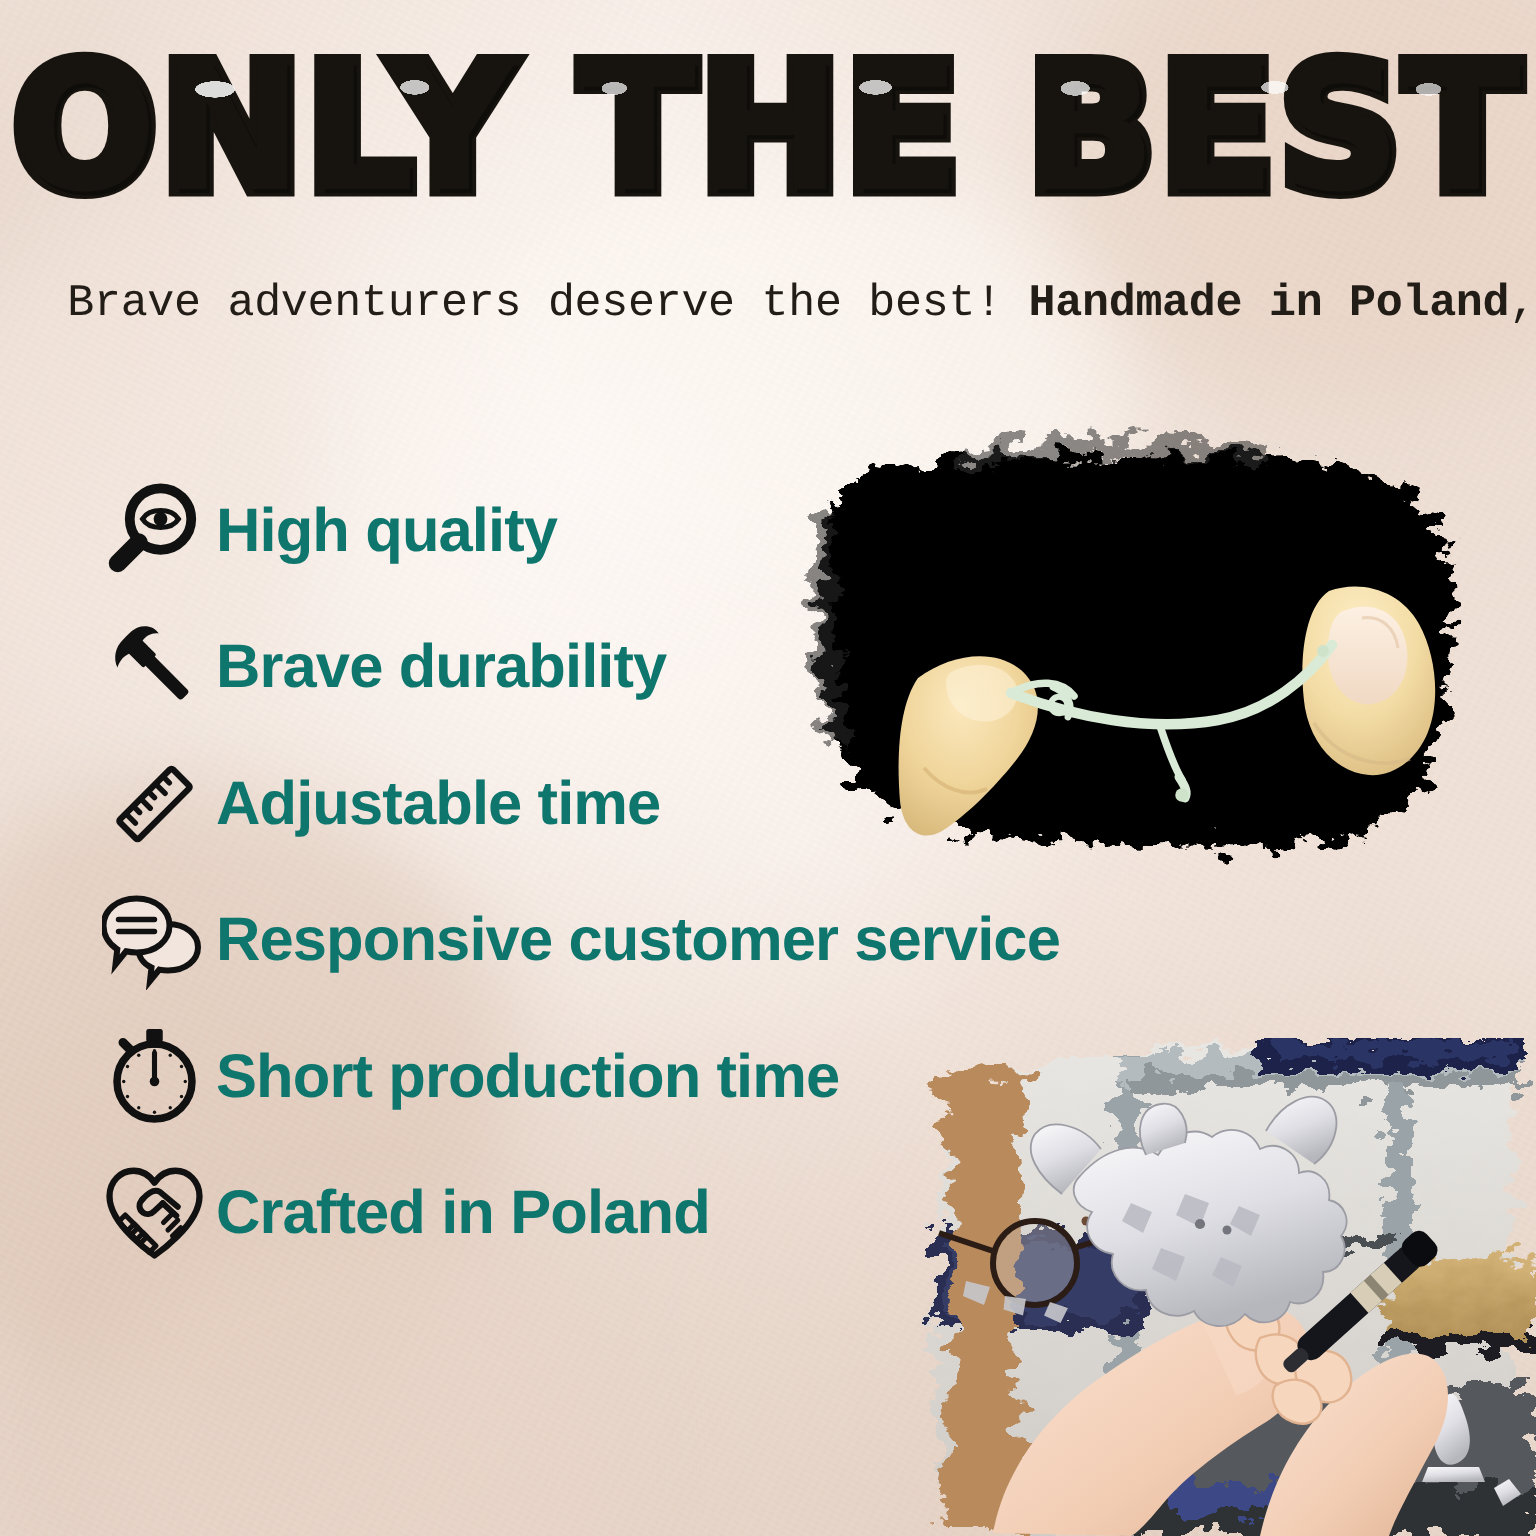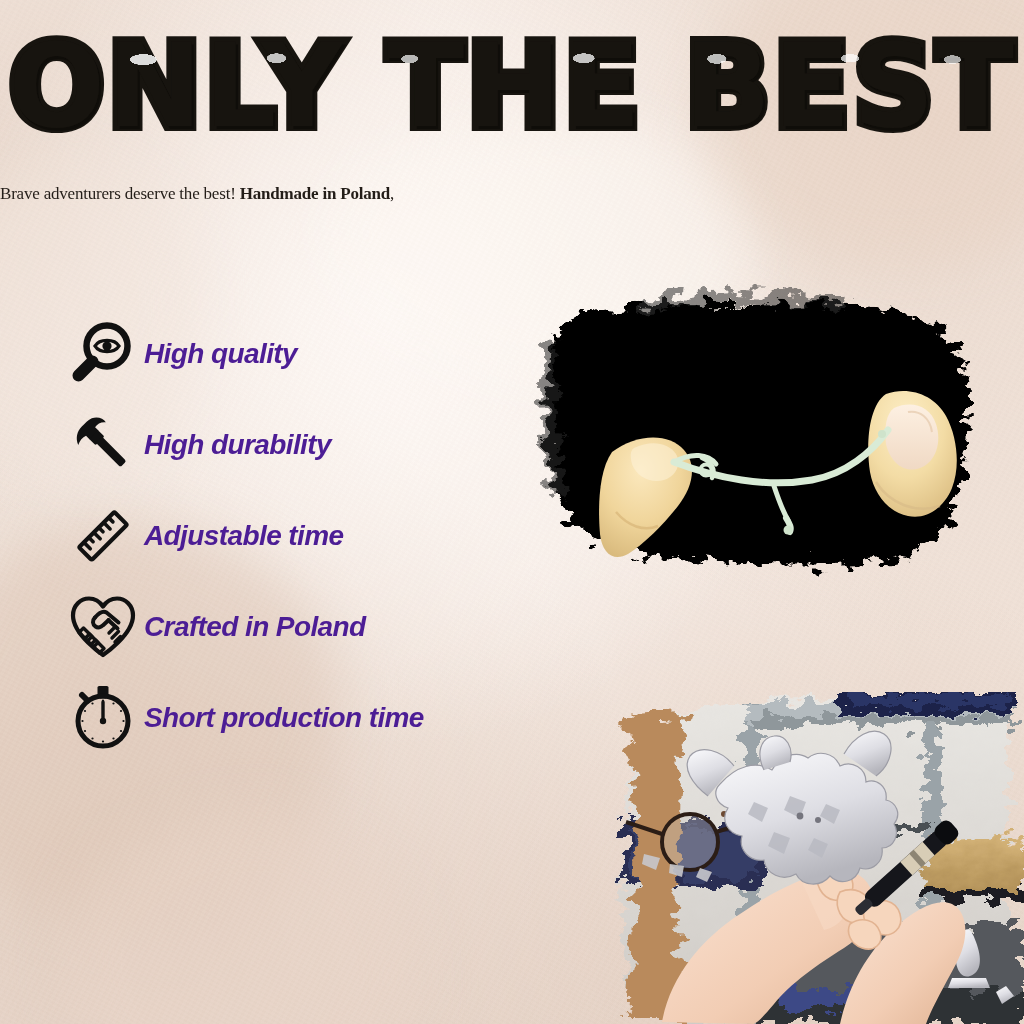--- a/index.html
+++ b/index.html
@@ -93,23 +93,23 @@
       radial-gradient(ellipse 15px 7px at 83% 36%, rgba(255,255,255,0.70) 0 60%, rgba(255,255,255,0) 61%),
       radial-gradient(ellipse 14px 7px at 93% 40%, rgba(255,255,255,0.66) 0 60%, rgba(255,255,255,0) 61%);
     mix-blend-mode: screen;
   }
 
   
   .subtitle {
     position: absolute;
     left: 0; right: 0;
     top: 182px;
-    text-align: left;
-    font-family: Liberation Serif, serif;
-    font-size: 17px;
+    text-align: right;
+    font-family: Liberation Mono, monospace;
+    font-size: 30px;
     line-height: 1.42;
     color: #231d18;
     letter-spacing: -0.2px;
   }
   .subtitle .strong { font-weight: bold; }
 
   
   .features {
     position: absolute;
     left: 62px;
@@ -126,25 +126,24 @@
     min-width: 82px;
     height: 74px;
     display: flex;
     align-items: center;
     justify-content: center;
   }
   .feature-icon svg { display: block; }
   .feature-label {
     font-family: "Liberation Sans", sans-serif;
     font-weight: bold;
-    font-size: 28px;
+    font-size: 41px;
     letter-spacing: -0.6px;
-    color: #4c1d95;
+    color: #0f766e;
     white-space: nowrap;
-    font-style: italic;
   }
 
   
   .photo {
     position: absolute;
     overflow: hidden;
   }
 
   
   #photo-top {
@@ -206,21 +205,21 @@
     <div class="feature-row">
       <span class="feature-icon">
         <svg width="66" height="66" viewBox="0 0 66 66">
           <g fill="#111" transform="rotate(-45 33 33)">
             <path d="M31 5 C24 5, 18 9, 15.5 15.5 C19.5 13.5, 24 13, 27.5 14.5 L27.5 20 L40 20 L40 14.8 C44 14, 48.5 15.5, 51 19 C52.5 14, 49 8.5, 44 6.2 C40.5 4.6, 35.5 5, 31 5 Z"></path>
             <rect x="27.5" y="19" width="12.5" height="9" rx="1.4"></rect>
             <rect x="29.6" y="26" width="8.6" height="35" rx="2.4"></rect>
           </g>
         </svg>
       </span>
-      <span class="feature-label">High durability</span>
+      <span class="feature-label">Brave durability</span>
     </div>
 
     <div class="feature-row">
       <span class="feature-icon">
         <svg width="66" height="66" viewBox="0 0 66 66">
           <g transform="rotate(-45 33 33)">
             <rect x="8" y="24" width="50" height="18" fill="none" stroke="#111" stroke-width="4.2" rx="1.5"></rect>
             <g stroke="#111" stroke-width="3.6" stroke-linecap="round">
               <path d="M15 24 L15 33"></path>
               <path d="M22 24 L22 30"></path>
@@ -228,41 +227,32 @@
               <path d="M36 24 L36 30"></path>
               <path d="M43 24 L43 33"></path>
               <path d="M50 24 L50 30"></path>
             </g>
           </g>
         </svg>
       </span>
       <span class="feature-label">Adjustable time</span>
     </div>
 
-
     <div class="feature-row">
       <span class="feature-icon">
-        <svg width="70" height="68" viewBox="0 0 70 68">
-          <path d="M35 62 C35 62, 5 42, 5 22.5 C5 12.5, 12.5 5.5, 21 5.5 C27 5.5, 32 9, 35 13.5 C38 9, 43 5.5, 49 5.5 C57.5 5.5, 65 12.5, 65 22.5 C65 42, 35 62, 35 62 Z" fill="none" stroke="#111" stroke-width="4.2" stroke-linejoin="round"></path>
-          <path d="M27 24.5 C30.5 20.5, 35 17.5, 38.5 19.5 L50.5 29.5" fill="none" stroke="#111" stroke-width="4" stroke-linecap="round" stroke-linejoin="round"></path>
-          <path d="M27 24.5 C24 27.5, 24.5 31.5, 27.5 33.5 C30 35.2, 33 34.2, 34.8 32.4 L40.5 27.2" fill="none" stroke="#111" stroke-width="4" stroke-linecap="round" stroke-linejoin="round"></path>
-          <path d="M40.5 27.2 L49.5 35.5" fill="none" stroke="#111" stroke-width="4" stroke-linecap="round"></path>
-          <g fill="none" stroke="#111" stroke-width="3.4" stroke-linejoin="round">
-            <path d="M15.5 35 L24 43.5 L19.5 48 L11 39.5 Z"></path>
-            <path d="M21.5 41 L30 49.5 L25.5 54 L17 45.5 Z"></path>
-            <path d="M27.5 47 L36 55.5 L31.5 60 L23 51.5 Z"></path>
-          </g>
-          <g fill="none" stroke="#111" stroke-width="3.4" stroke-linecap="round">
-            <path d="M47.5 33.5 L41 40"></path>
-            <path d="M50.5 38.5 L44 45"></path>
-            <path d="M52.5 43.5 L47 49"></path>
+        <svg width="70" height="66" viewBox="0 0 70 66">
+          <path d="M44 22 C56 22, 64 29, 64 37.5 C64 46, 56 53, 44 53 C42 53, 40 52.8, 38.2 52.4 L32 60 L33 51 C27.5 48.5, 24 43.4, 24 37.5 C24 29, 32 22, 44 22 Z" fill="#f2e5dd" stroke="#111" stroke-width="4"></path>
+          <path d="M23 5 C36 5, 45 13, 45 23 C45 33, 36 41, 23 41 C20.5 41, 18.2 40.7, 16 40.2 L9 49 L10.2 38.8 C5 35.5, 1 29.8, 1 23 C1 13, 10 5, 23 5 Z" fill="#f2e5dd" stroke="#111" stroke-width="4"></path>
+          <g stroke="#111" stroke-width="3.6" stroke-linecap="round">
+            <path d="M11 19 L35 19"></path>
+            <path d="M11 27 L35 27"></path>
           </g>
         </svg>
       </span>
-      <span class="feature-label">Crafted in Poland</span>
+      <span class="feature-label">Responsive customer service</span>
     </div>
 
     <div class="feature-row">
       <span class="feature-icon">
         <svg width="66" height="70" viewBox="0 0 66 70">
           <circle cx="33" cy="38" r="25" fill="none" stroke="#111" stroke-width="5"></circle>
           <rect x="27.5" y="3" width="11" height="9" rx="1.6" fill="#111"></rect>
           <rect x="30" y="10.5" width="6" height="5" fill="#111"></rect>
           <path d="M12 12 L17.5 17.5" stroke="#111" stroke-width="6" stroke-linecap="round"></path>
           <path d="M33 38 L33 19" stroke="#111" stroke-width="3.4" stroke-linecap="round"></path>
@@ -277,20 +267,42 @@
             <circle cx="33" cy="58.5" r="1.1"></circle>
               <circle cx="22.5" cy="55.5" r="1.1"></circle>
             <circle cx="15" cy="48" r="1.1"></circle>
               <circle cx="12.5" cy="38" r="1.1"></circle>
             <circle cx="15" cy="28" r="1.1"></circle>
               <circle cx="22.5" cy="20.5" r="1.1"></circle>
           </g>
         </svg>
       </span>
       <span class="feature-label">Short production time</span>
+    </div>
+
+    <div class="feature-row">
+      <span class="feature-icon">
+        <svg width="70" height="68" viewBox="0 0 70 68">
+          <path d="M35 62 C35 62, 5 42, 5 22.5 C5 12.5, 12.5 5.5, 21 5.5 C27 5.5, 32 9, 35 13.5 C38 9, 43 5.5, 49 5.5 C57.5 5.5, 65 12.5, 65 22.5 C65 42, 35 62, 35 62 Z" fill="none" stroke="#111" stroke-width="4.2" stroke-linejoin="round"></path>
+          <path d="M27 24.5 C30.5 20.5, 35 17.5, 38.5 19.5 L50.5 29.5" fill="none" stroke="#111" stroke-width="4" stroke-linecap="round" stroke-linejoin="round"></path>
+          <path d="M27 24.5 C24 27.5, 24.5 31.5, 27.5 33.5 C30 35.2, 33 34.2, 34.8 32.4 L40.5 27.2" fill="none" stroke="#111" stroke-width="4" stroke-linecap="round" stroke-linejoin="round"></path>
+          <path d="M40.5 27.2 L49.5 35.5" fill="none" stroke="#111" stroke-width="4" stroke-linecap="round"></path>
+          <g fill="none" stroke="#111" stroke-width="3.4" stroke-linejoin="round">
+            <path d="M15.5 35 L24 43.5 L19.5 48 L11 39.5 Z"></path>
+            <path d="M21.5 41 L30 49.5 L25.5 54 L17 45.5 Z"></path>
+            <path d="M27.5 47 L36 55.5 L31.5 60 L23 51.5 Z"></path>
+          </g>
+          <g fill="none" stroke="#111" stroke-width="3.4" stroke-linecap="round">
+            <path d="M47.5 33.5 L41 40"></path>
+            <path d="M50.5 38.5 L44 45"></path>
+            <path d="M52.5 43.5 L47 49"></path>
+          </g>
+        </svg>
+      </span>
+      <span class="feature-label">Crafted in Poland</span>
     </div>
 
   </div>
 
   <div class="photo" id="photo-top">
     <svg width="490" height="306" viewBox="0 0 490 306">
       <defs>
         <filter id="tornTop" x="-20%" y="-20%" width="140%" height="140%">
           <feTurbulence type="fractalNoise" baseFrequency="0.055 0.08" numOctaves="4" seed="7" result="n"></feTurbulence>
           <feDisplacementMap in="SourceGraphic" in2="n" scale="34" xChannelSelector="R" yChannelSelector="G"></feDisplacementMap>

